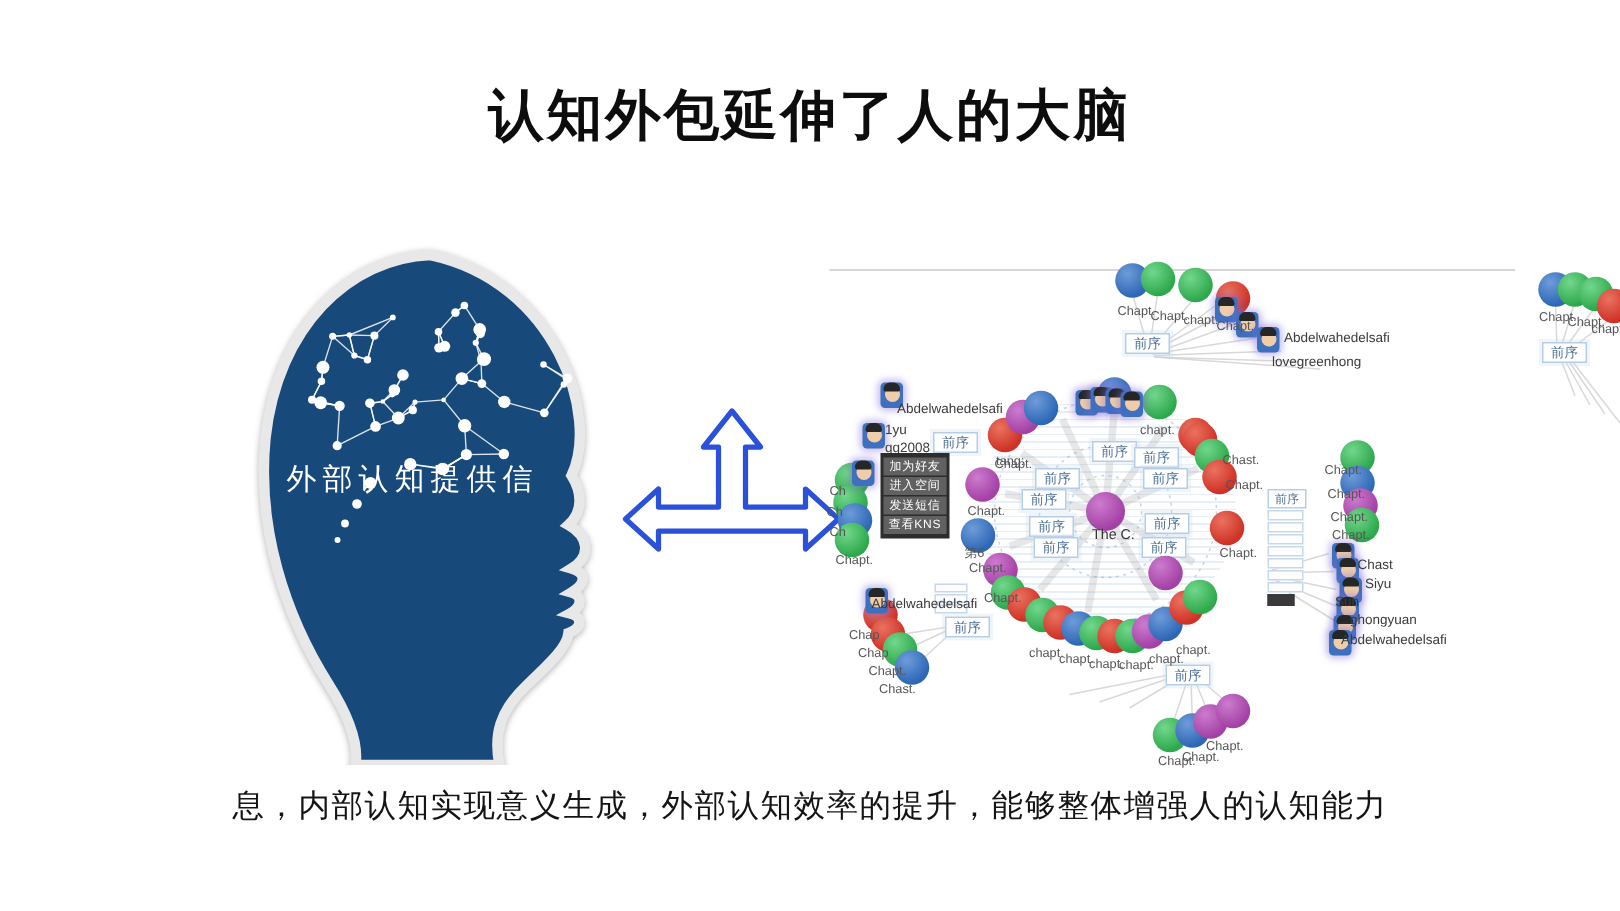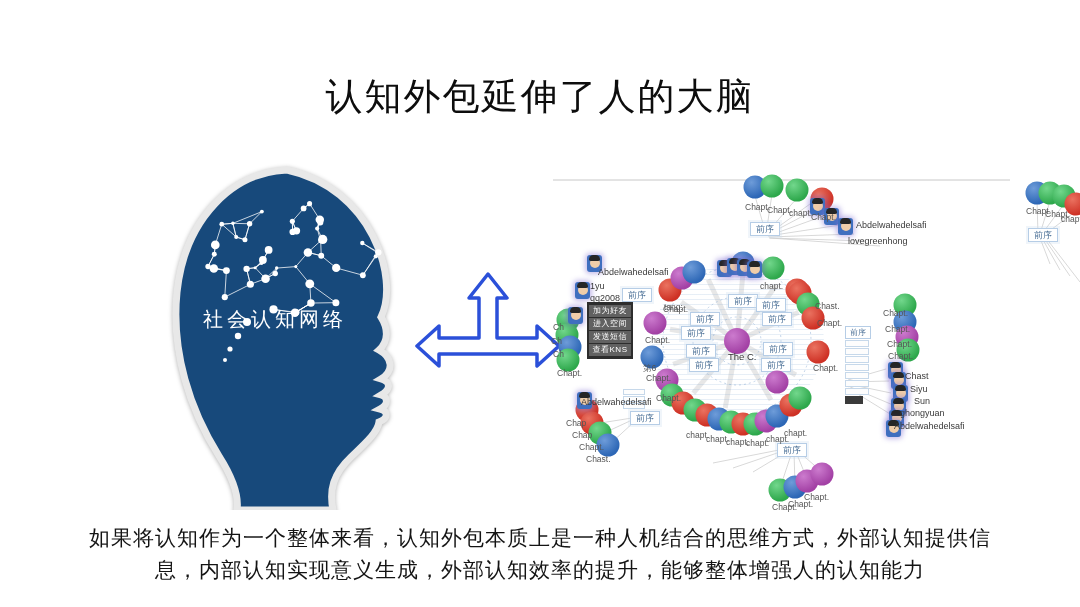--- a/index.html
+++ b/index.html
@@ -1,20 +1,20 @@
 <!DOCTYPE html>
 <html><head>
 <meta charset="utf-8">
 <style>
   html,body{margin:0;padding:0;}
   body{width:1080px;height:607px;background:#ffffff;overflow:hidden;position:relative;
        font-family:"Liberation Sans","DejaVu Sans",sans-serif;}
   
   .slide-title{position:absolute;top:52px;left:0;width:1080px;text-align:center;
-       font-size:37px;font-weight:400;color:#0d0d0d;letter-spacing:2px;margin-top:20px;}
+       font-size:37px;font-weight:700;color:#0d0d0d;letter-spacing:2px;}
   .slide-body{position:absolute;top:522px;left:0;width:1080px;text-align:center;
        font-size:21px;color:#141414;line-height:1.5;letter-spacing:1px;}
   
   .head-wrap{position:absolute;left:135px;top:160px;width:300px;height:350px;}
   .head-label{position:absolute;left:40px;top:146px;width:200px;text-align:center;
        font-size:20px;color:#ffffff;letter-spacing:4px;z-index:3;}
   
   .arrow-wrap{position:absolute;left:408px;top:224px;width:160px;height:165px;}
   .arrow-label{width:100%;text-align:center;font-size:19px;font-weight:700;color:#1b1b1b;
        letter-spacing:3px;}
@@ -208,21 +208,21 @@
           <circle cx="159.9332833742401" cy="152.71395561903606" r="4.169064458459616" fill="#ffffff"></circle>
           <circle cx="114.59751621470252" cy="63.761011142222685" r="2.690147483348847" fill="#ffffff"></circle>
           <circle cx="160.77996763842685" cy="106.60435679207156" r="1.531259173899889" fill="#ffffff"></circle>
           <circle cx="112" cy="162" r="4" fill="#ffffff"></circle>
           <circle cx="103" cy="176" r="3.2" fill="#ffffff"></circle>
           <circle cx="95" cy="189" r="2.6" fill="#ffffff"></circle>
           <circle cx="90" cy="200" r="2" fill="#ffffff"></circle>
         </g>
     </g>
   </svg>
-  <div class="head-label">社会认知网络</div>
+  <div class="head-label">外部认知提供信</div>
 </div>
 
 <div class="arrow-wrap">
   <svg class="arrow-svg" width="150" height="115" viewBox="0 0 150 115">
     <path fill="#ffffff" stroke="#2b50d9" stroke-width="3.5" stroke-linejoin="round" d="
       M4 78 L26 58 L26 70 L66 70 L66 30 L56 30 L75 6 L94 30 L84 30 L84 70
       L124 70 L124 58 L146 78 L124 98 L124 86 L26 86 L26 98 Z"></path>
   </svg>
 </div>
 
@@ -403,21 +403,21 @@
     <div class="avatar" style="left: 341px; top: 238px;"></div>
     <div class="avatar" style="left: 338px; top: 248px;"></div>
     <div class="avatar" style="left: 29px; top: 220px;"></div>
     <div class="nm" style="left: 50px; top: 95px;">Abdelwahedelsafi</div>
     <div class="nm" style="left: 42px; top: 109px;">1yu</div>
     <div class="nm" style="left: 42px; top: 121px;">qq2008</div>
     <div class="nm" style="left: 308px; top: 48px;">Abdelwahedelsafi</div>
     <div class="nm" style="left: 300px; top: 64px;">lovegreenhong</div>
     <div class="nm" style="left: 357px; top: 199px;">Chast</div>
     <div class="nm" style="left: 362px; top: 212px;">Siyu</div>
-    <div class="nm" style="left: 366px; top: 224px;">Sun</div>
+    <div class="nm" style="left: 342px; top: 224px;">Sun</div>
     <div class="nm" style="left: 352px; top: 236px;">ghongyuan</div>
     <div class="nm" style="left: 346px; top: 249px;">Abdelwahedelsafi</div>
     <div class="nm" style="left: 33px; top: 225px;">Abdelwahedelsafi</div>
     <div class="ctxmenu" style="left: 39px; top: 130px;">
       <div class="row">加为好友</div>
       <div class="row">进入空间</div>
       <div class="row">发送短信</div>
       <div class="row">查看KNS</div>
     </div>
     <div class="stack" style="left: 297px; top: 154px;">
@@ -432,15 +432,14 @@
       <div class="dark"></div>
     </div>
     <div class="stack ministack" style="left: 75px; top: 216px;">
       <div class="r"></div>
       <div class="r"></div>
       <div class="r"></div>
     </div>
   </div>
 
 <div class="slide-body">
-  <div>如果将认知作为一个整体来看，认知外包本质上是一种人机结合的思维方式，外部认知提供信</div>
   <div>息，内部认知实现意义生成，外部认知效率的提升，能够整体增强人的认知能力</div>
 </div>
 
 </body></html>

